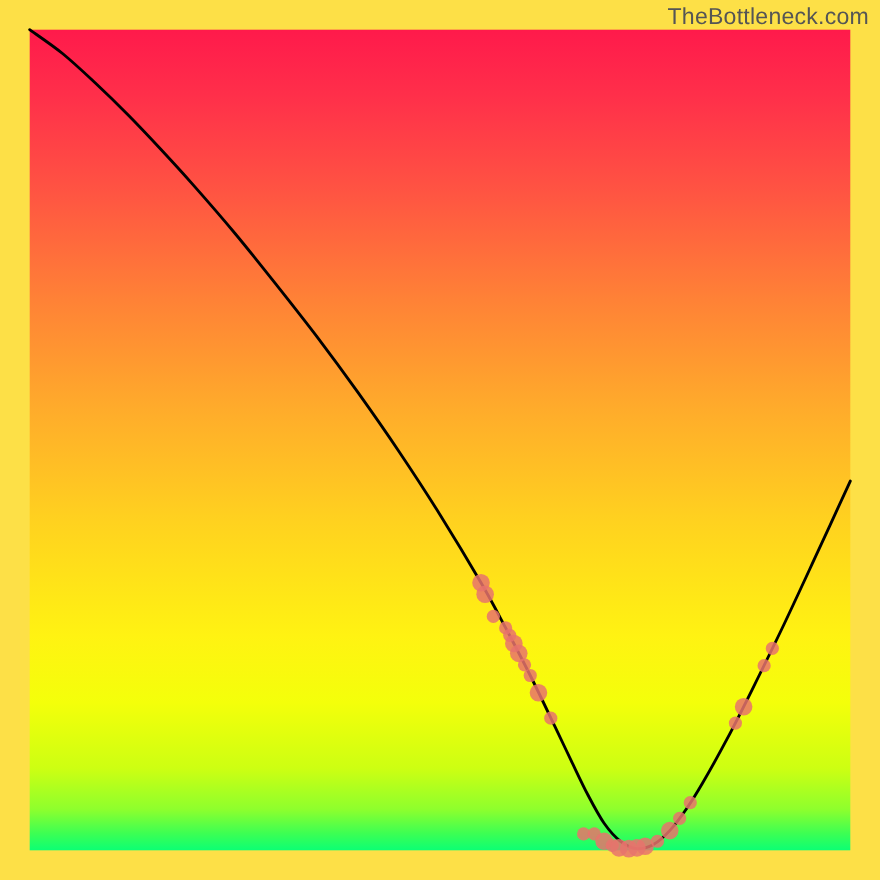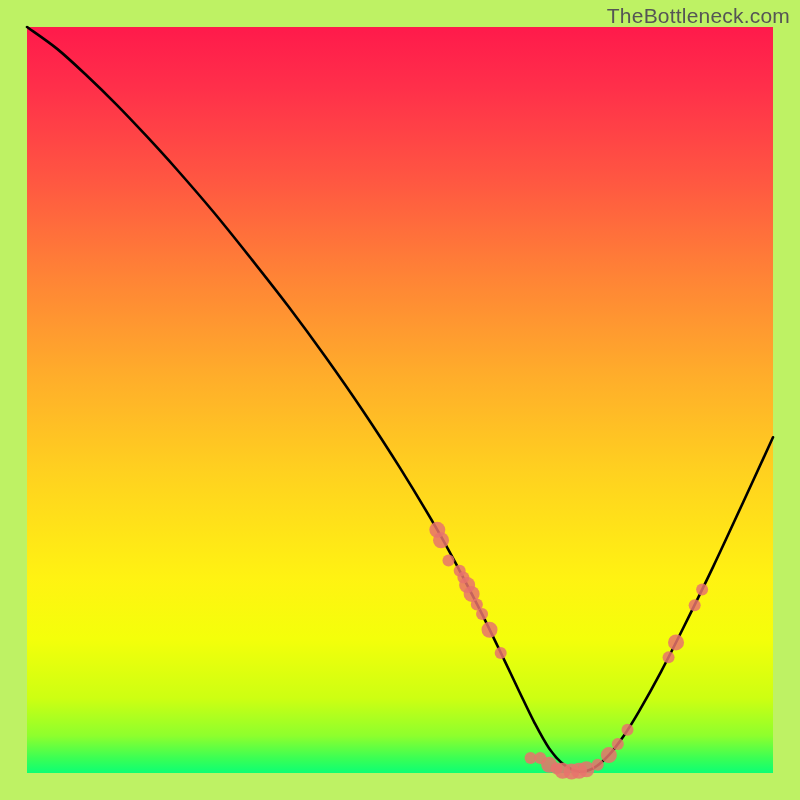--- a/index.html
+++ b/index.html
@@ -8,21 +8,21 @@
     width: 800px;
     height: 800px;
     background: #000000;
     overflow: hidden;
     font-family: Arial, Helvetica, sans-serif;
   }
   .stage {
     position: relative;
     width: 800px;
     height: 800px;
-    background: #bef264;
+    background: #fde047;
   }
   .plot-area {
     position: absolute;
     left: 27px;
     top: 27px;
     width: 746px;
     height: 746px;
     
     background: linear-gradient(to bottom,
        #ff1a4b 0%,

